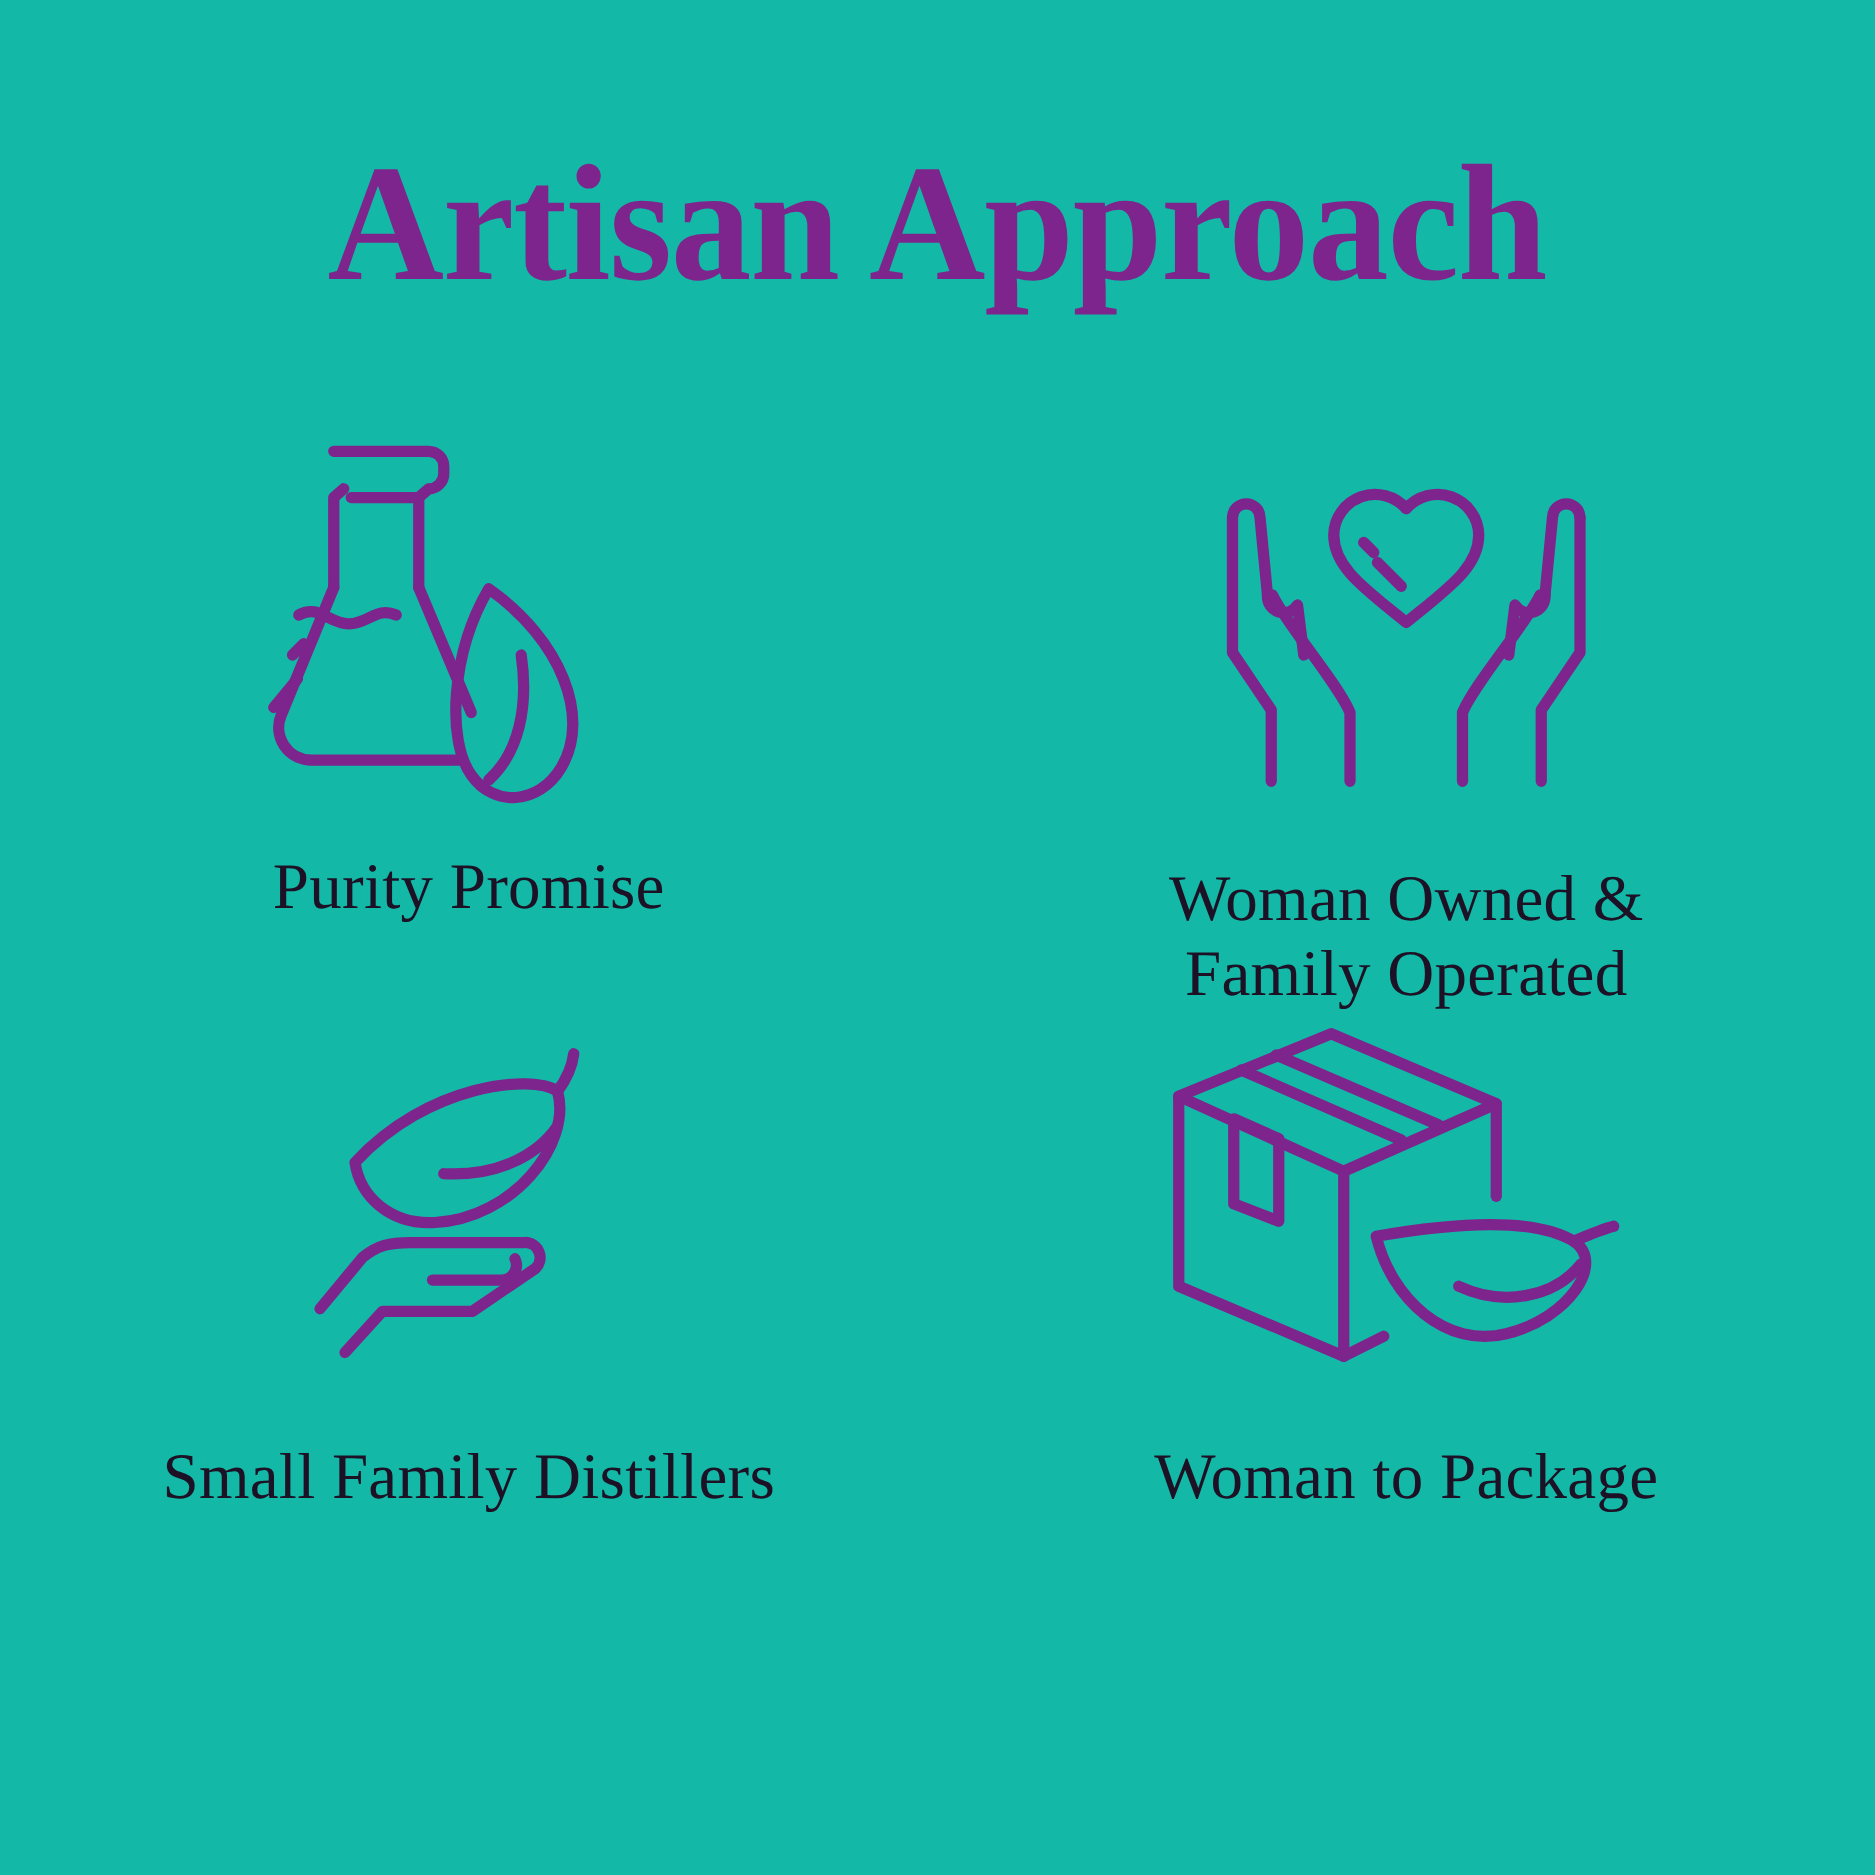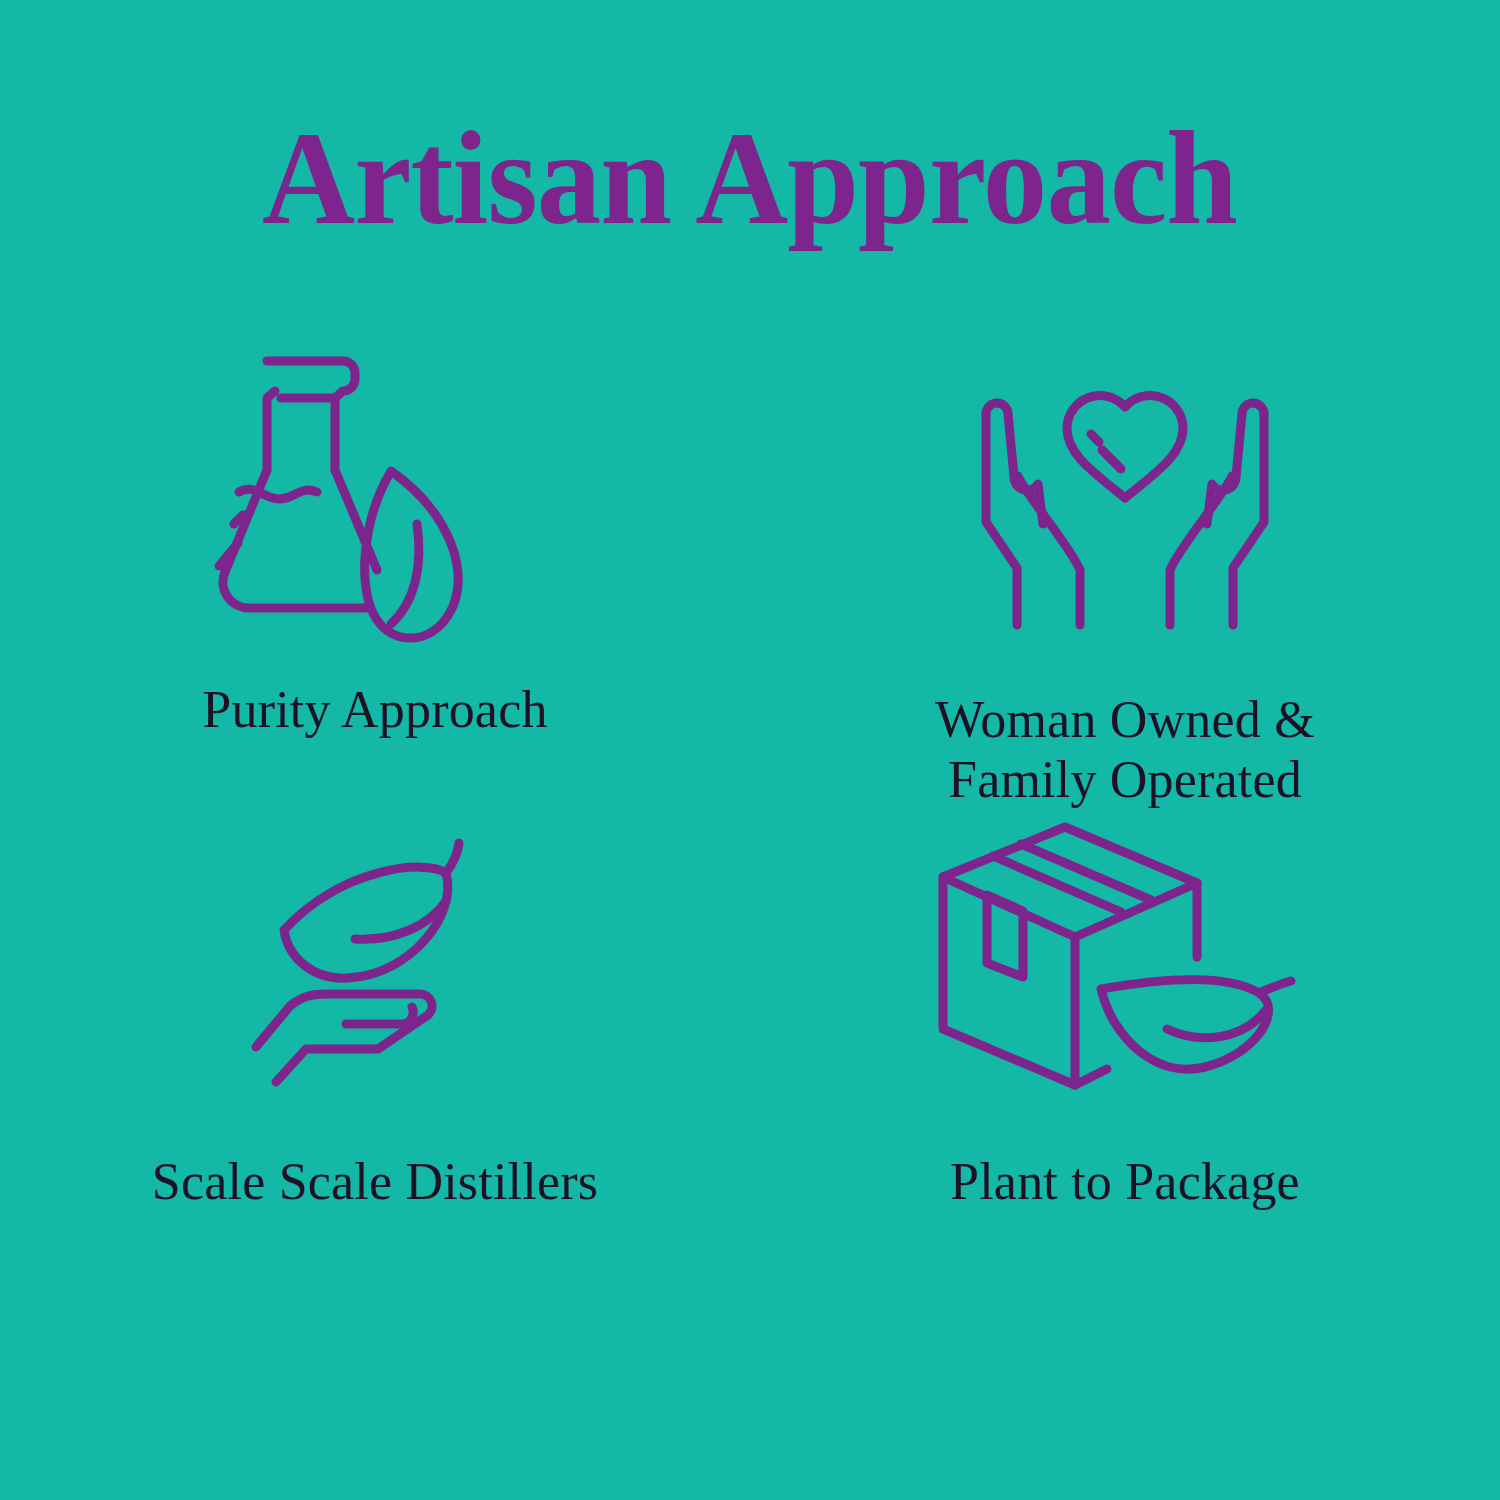--- a/index.html
+++ b/index.html
@@ -138,21 +138,21 @@
           <path class="stroke" d="M-1 172 L8 163"></path>
           <path class="stroke" d="M-16 214 L3 191"></path>
 
           <path class="stroke" d="M156 119 C214 160 238 222 214 262
                                    C196 292 160 294 142 268
                                    C122 240 126 170 156 119 Z"></path>
 
           <path class="stroke" d="M182 172 C188 214 180 250 156 272"></path>
         </svg>
       </div>
-      <div class="feature-label">Purity Approach</div>
+      <div class="feature-label">Purity Promise</div>
     </div>
 
     <div class="cell cell-woman">
       <div class="icon-box">
         <svg width="330" height="260" viewBox="0 0 330 260">
 
           <path class="stroke" d="M165 126
                    C132 99 107 82 107 56
                    A33 33 0 0 1 165 35
                    A33 33 0 0 1 223 56
@@ -196,21 +196,21 @@
                    C52 161 62 159 78 159
                    L170 159
                    A12 12 0 0 1 178 180
                    L128 214
                    L56 214
                    L26 247"></path>
 
           <path class="stroke" d="M96 189 L150 189 A12 12 0 0 0 162 172"></path>
         </svg>
       </div>
-      <div class="feature-label">Scale Scale Distillers</div>
+      <div class="feature-label">Small Family Distillers</div>
     </div>
 
     <div class="cell cell-plant">
       <div class="icon-box">
         <svg width="400" height="300" viewBox="0 0 400 300">
 
           <path class="stroke" d="M18 60 L140 10 L272 66 L150 120 Z"></path>
 
           <path class="stroke" d="M68 39 L196 95"></path>
           <path class="stroke" d="M96 27 L226 83"></path>
@@ -228,17 +228,17 @@
           <path class="stroke" d="M176 172
                    C222 164 298 154 334 176
                    C360 193 330 238 280 250
                    C232 262 188 222 176 172 Z"></path>
 
           <path class="stroke" d="M334 176 C348 170 358 166 366 164"></path>
 
           <path class="stroke" d="M242 212 C276 228 318 222 340 194"></path>
         </svg>
       </div>
-      <div class="feature-label">Plant to Package</div>
+      <div class="feature-label">Woman to Package</div>
     </div>
 
   </div>
 </div>
 
 </body></html>

